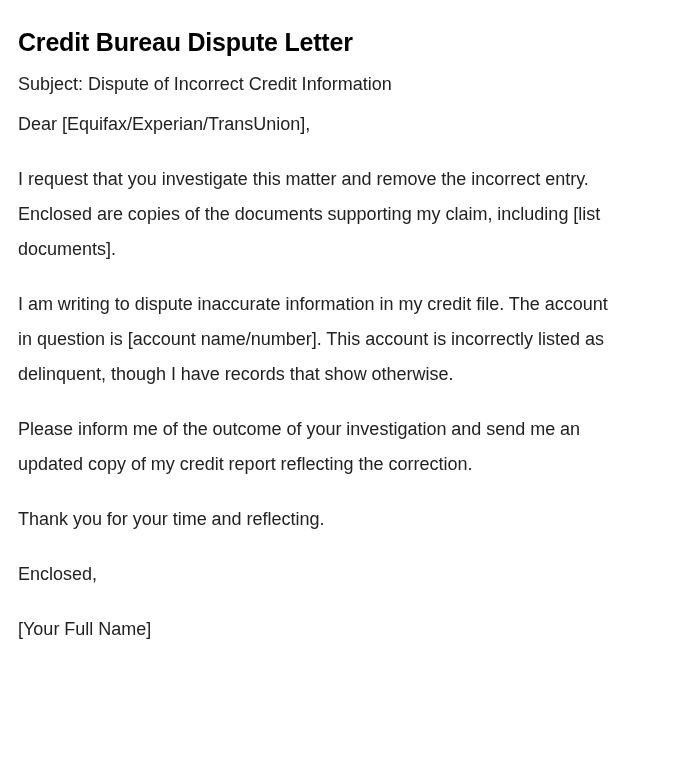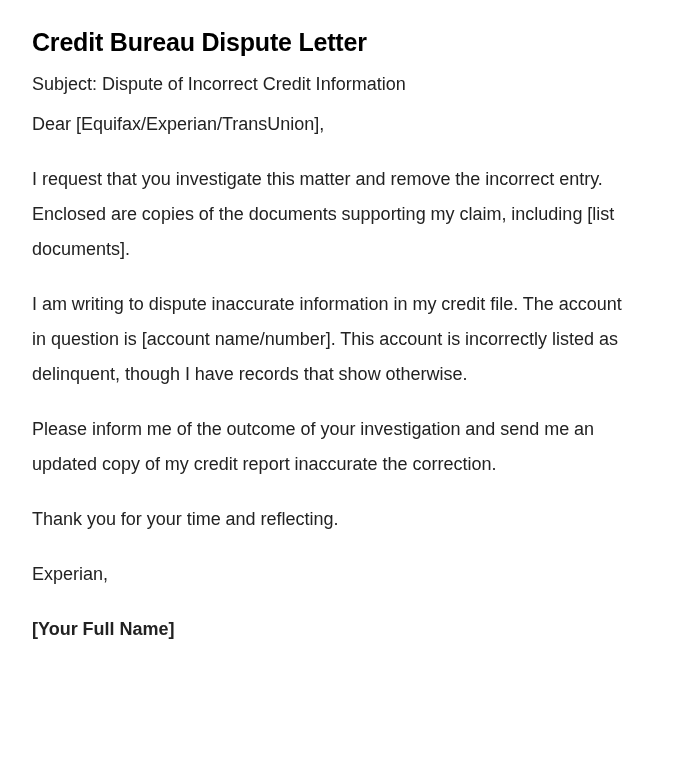--- a/index.html
+++ b/index.html
@@ -12,21 +12,21 @@
     width: 700px;
     min-height: 782px;
     font-family: "Liberation Sans", sans-serif;
     -webkit-font-smoothing: antialiased;
   }
   .page {
     box-sizing: border-box;
     width: 700px;
     min-height: 782px;
     background: #ffffff;
-    padding: 26px 40px 24px 32px;
+    padding: 26px 40px 24px 18px;
   }
   .doc-title {
     margin: 0 0 9px 0;
     font-size: 25px;
     line-height: 32px;
     font-weight: bold;
     color: #000000;
     letter-spacing: -0.2px;
   }
   .doc-body {
@@ -36,21 +36,20 @@
     margin: 0 0 20px 0;
     font-size: 18px;
     line-height: 35px;
     color: #222222;
     font-weight: normal;
     text-align: left;
     word-spacing: -0.1px;
   }
   .para:last-child {
     margin-bottom: 0;
-    font-weight: bold;
   }
   .para.subject {
     margin-bottom: 5px;
   }
 </style>
 </head>
 <body>
 
 <div class="page">
 
@@ -59,22 +58,22 @@
   <div class="doc-body">
 
     <p class="para subject">Subject: Dispute of Incorrect Credit Information</p>
 
     <p class="para">Dear [Equifax/Experian/TransUnion],</p>
 
     <p class="para">I request that you investigate this matter and remove the incorrect entry. Enclosed are copies of the documents supporting my claim, including [list documents].</p>
 
     <p class="para">I am writing to dispute inaccurate information in my credit file. The account in question is [account name/number]. This account is incorrectly listed as delinquent, though I have records that show otherwise.</p>
 
-    <p class="para">Please inform me of the outcome of your investigation and send me an updated copy of my credit report inaccurate the correction.</p>
+    <p class="para">Please inform me of the outcome of your investigation and send me an updated copy of my credit report reflecting the correction.</p>
 
     <p class="para">Thank you for your time and reflecting.</p>
 
-    <p class="para">Experian,</p>
+    <p class="para">Enclosed,</p>
 
     <p class="para">[Your Full Name]</p>
 
   </div>
 </div>
 
 </body></html>

